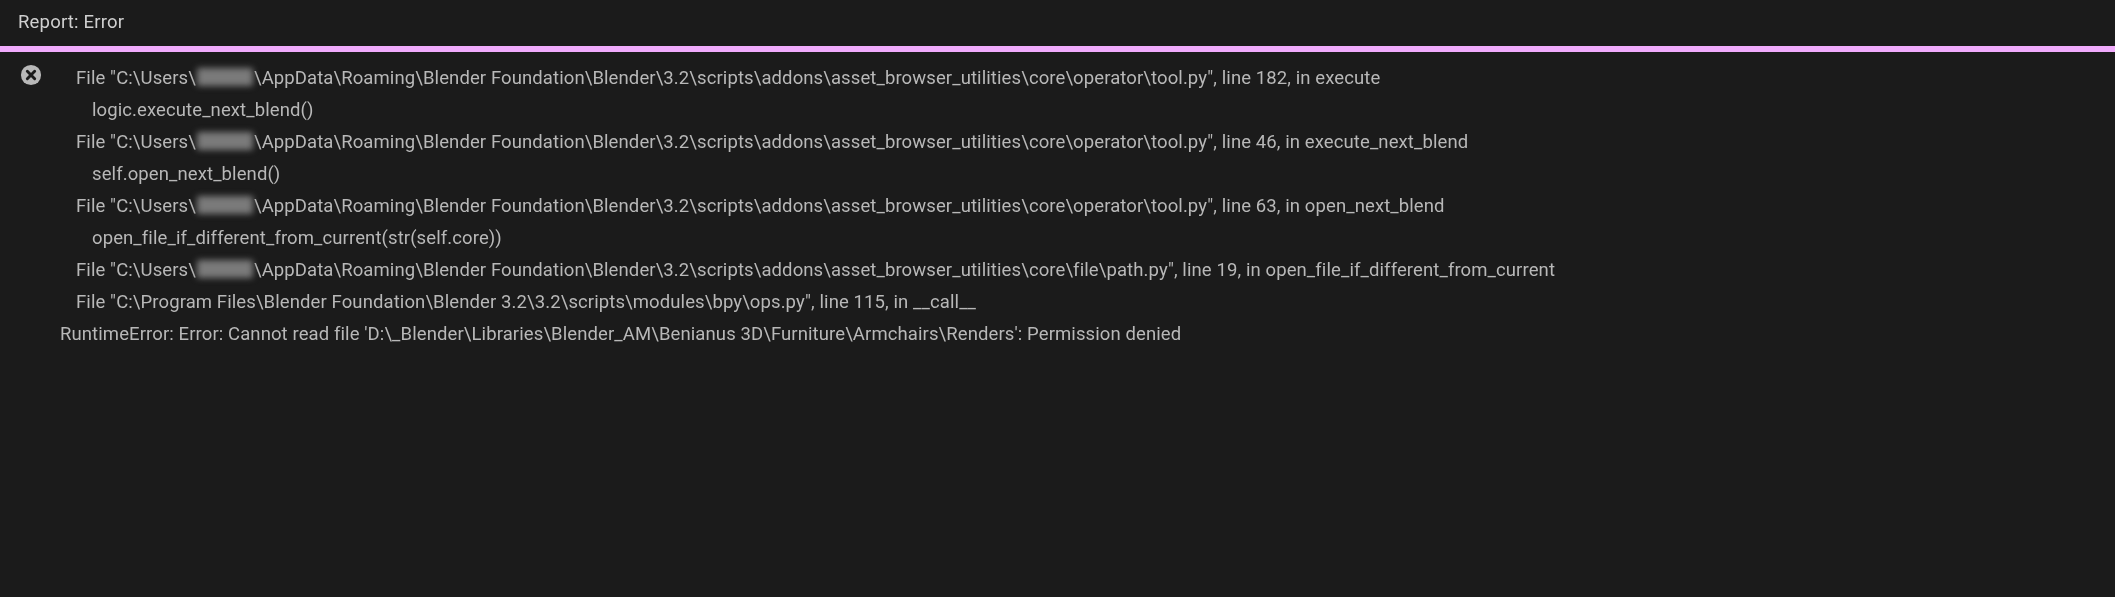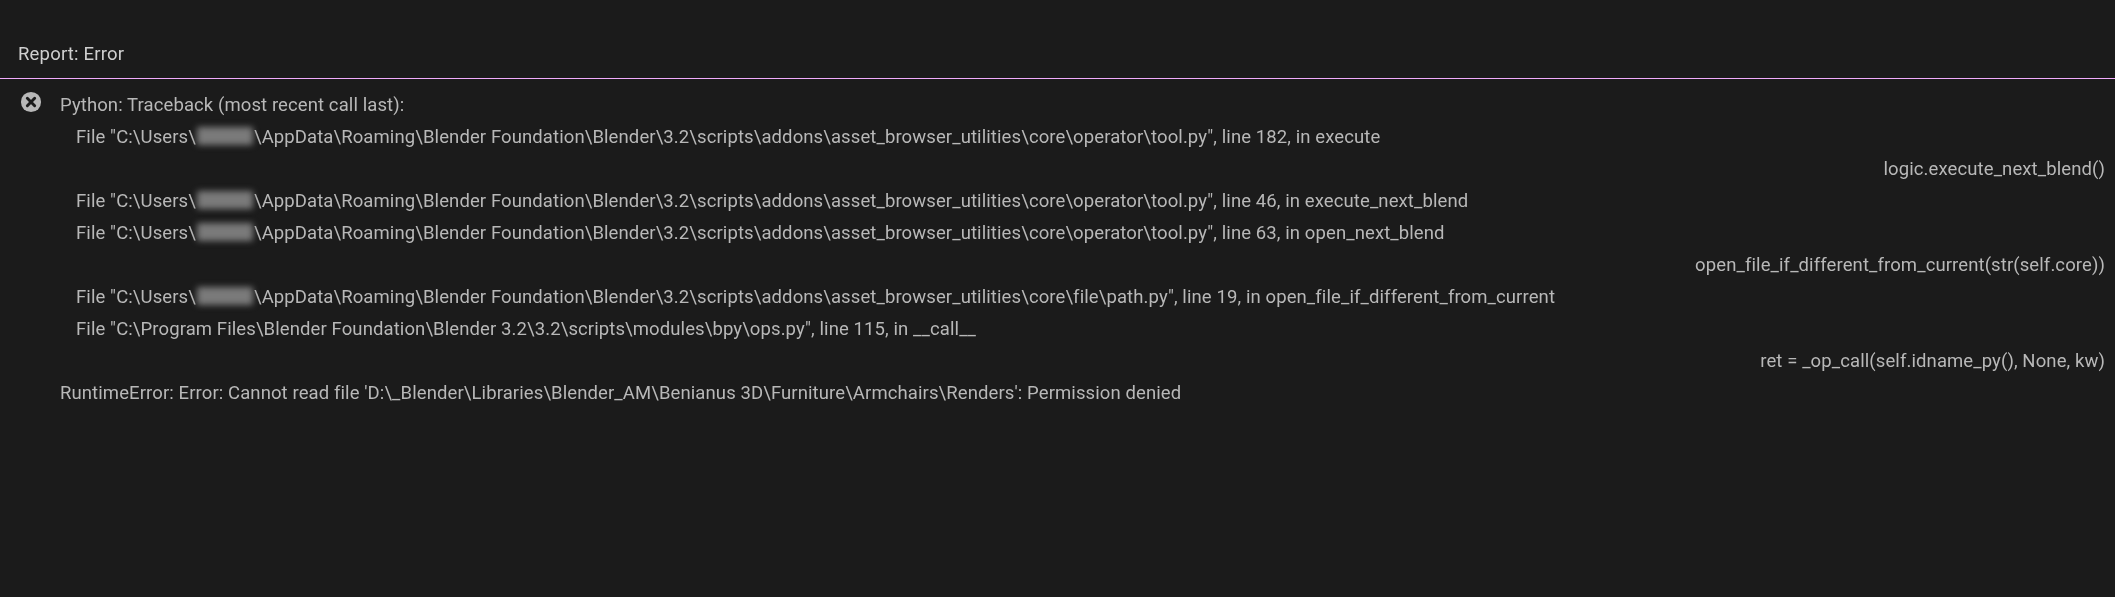--- a/index.html
+++ b/index.html
@@ -12,22 +12,21 @@
       font-family: -apple-system, BlinkMacSystemFont, "Segoe UI", Roboto, Helvetica, Arial, sans-serif;
       overflow: hidden;
       color: #b8b8b8;
     }
 
     .header {
       padding: 11px 18px 13px 18px;
       font-size: 18.5px;
       color: #d0d0d0;
       letter-spacing: 0.2px;
-      border-bottom: 1px solid #f0abfc;
-      margin-top: 32px;
+      border-bottom: 6px solid #f0abfc;
     }
 
     .body-area {
       padding: 10px 10px 10px 10px;
     }
 
     .msg-block {
       display: flex;
       align-items: flex-start;
     }
@@ -47,21 +46,21 @@
     .error-icon svg {
       display: block;
     }
 
     .lines-col {
       flex: 1 1 auto;
       padding-left: 12px;
     }
 
     .indent-1 { padding-left: 16px; }
-    .indent-2 { padding-left: 32px; text-align: right; }
+    .indent-2 { padding-left: 32px; }
 
     .redact {
       display: inline-block;
       vertical-align: baseline;
       width: 56px;
       height: 18px;
       position: relative;
       top: 2px;
       filter: blur(3px);
       background: #7a7a7a;
@@ -89,25 +88,24 @@
   <div class="msg-block">
     <div class="icon-col">
       <span class="error-icon">
         <svg width="22" height="22" viewBox="0 0 24 24">
           <circle cx="12" cy="12" r="11" fill="#b8b8b8"></circle>
           <path d="M8 8 L16 16 M16 8 L8 16" stroke="#1b1b1b" stroke-width="3.2" stroke-linecap="round"></path>
         </svg>
       </span>
     </div>
     <div class="lines-col" id="lines-col">
-    <div class="segline indent-0"><span>Python: Traceback (most recent call last):</span></div>
         <div class="segline indent-1"><span>File "C:\Users\</span><span class="redact"></span><span>\AppData\Roaming\Blender Foundation\Blender\3.2\scripts\addons\asset_browser_utilities\core\operator\tool.py", line 182, in execute</span></div>
         <div class="segline indent-2"><span>logic.execute_next_blend()</span></div>
         <div class="segline indent-1"><span>File "C:\Users\</span><span class="redact"></span><span>\AppData\Roaming\Blender Foundation\Blender\3.2\scripts\addons\asset_browser_utilities\core\operator\tool.py", line 46, in execute_next_blend</span></div>
+        <div class="segline indent-2"><span>self.open_next_blend()</span></div>
         <div class="segline indent-1"><span>File "C:\Users\</span><span class="redact"></span><span>\AppData\Roaming\Blender Foundation\Blender\3.2\scripts\addons\asset_browser_utilities\core\operator\tool.py", line 63, in open_next_blend</span></div>
         <div class="segline indent-2"><span>open_file_if_different_from_current(str(self.core))</span></div>
         <div class="segline indent-1"><span>File "C:\Users\</span><span class="redact"></span><span>\AppData\Roaming\Blender Foundation\Blender\3.2\scripts\addons\asset_browser_utilities\core\file\path.py", line 19, in open_file_if_different_from_current</span></div>
         <div class="segline indent-1"><span>File "C:\Program Files\Blender Foundation\Blender 3.2\3.2\scripts\modules\bpy\ops.py", line 115, in __call__</span></div>
-        <div class="segline indent-2"><span>ret = _op_call(self.idname_py(), None, kw)</span></div>
         <div class="segline indent-0"><span>RuntimeError: Error: Cannot read file 'D:\_Blender\Libraries\Blender_AM\Benianus 3D\Furniture\Armchairs\Renders': Permission denied</span></div>
       </div>
   </div>
 </div>
 
 </body></html>

